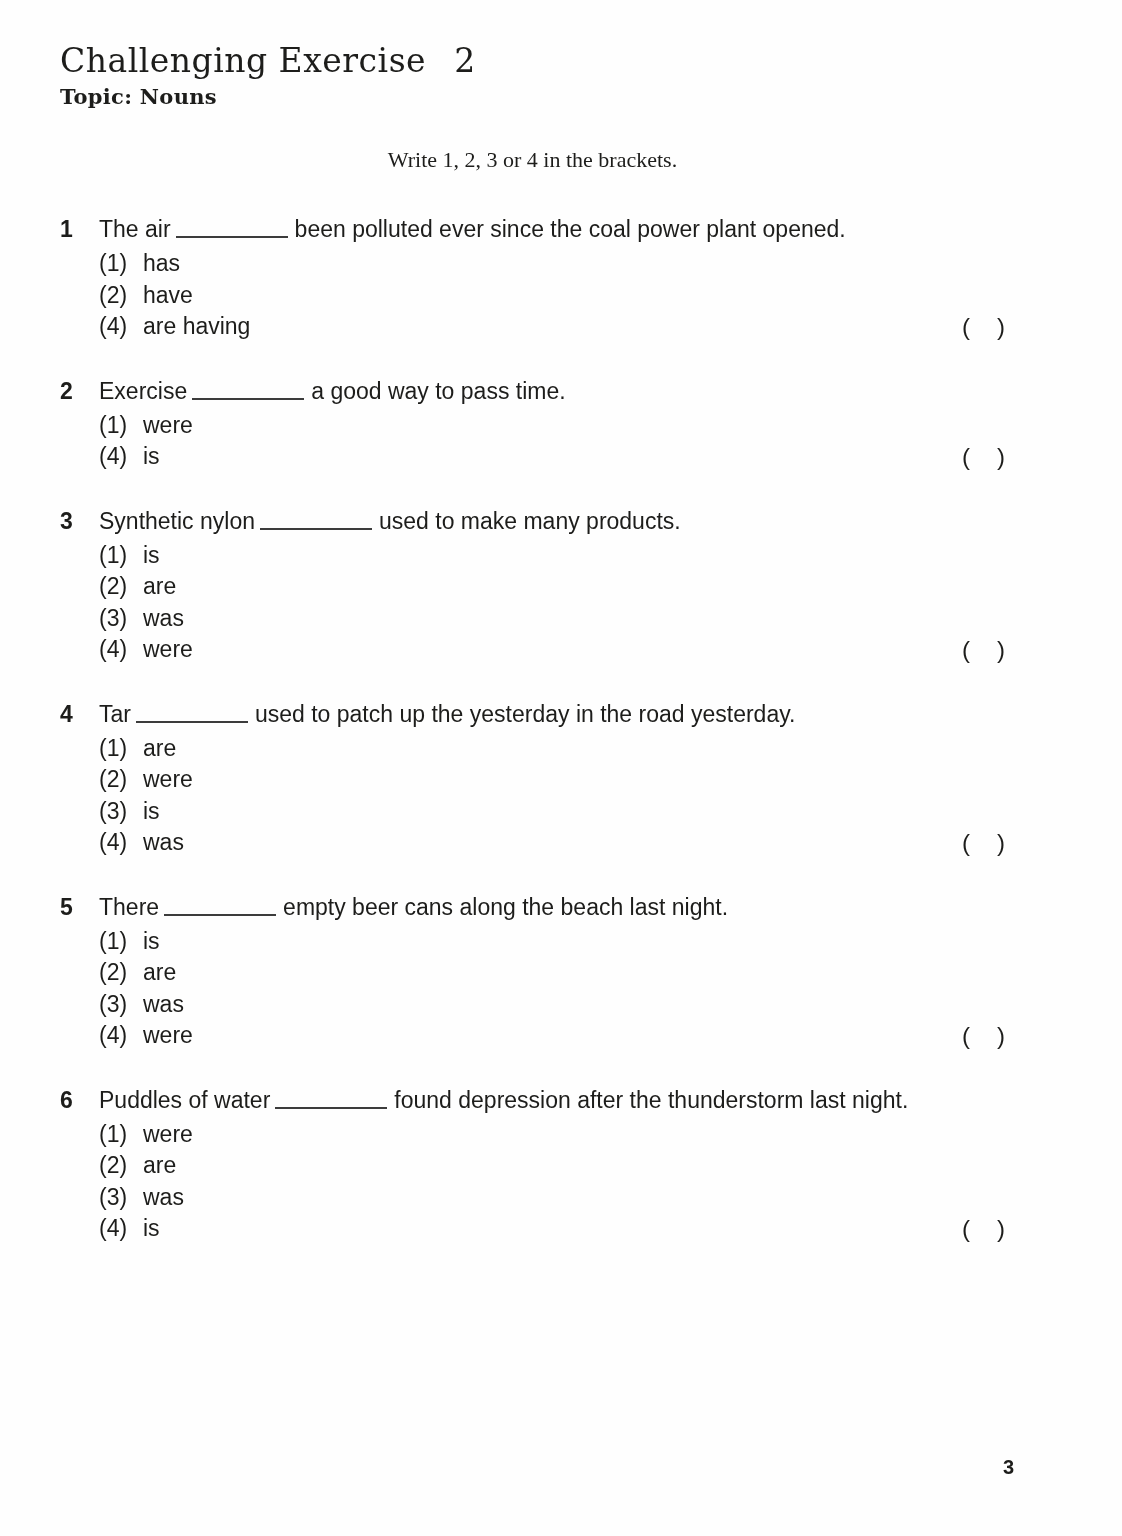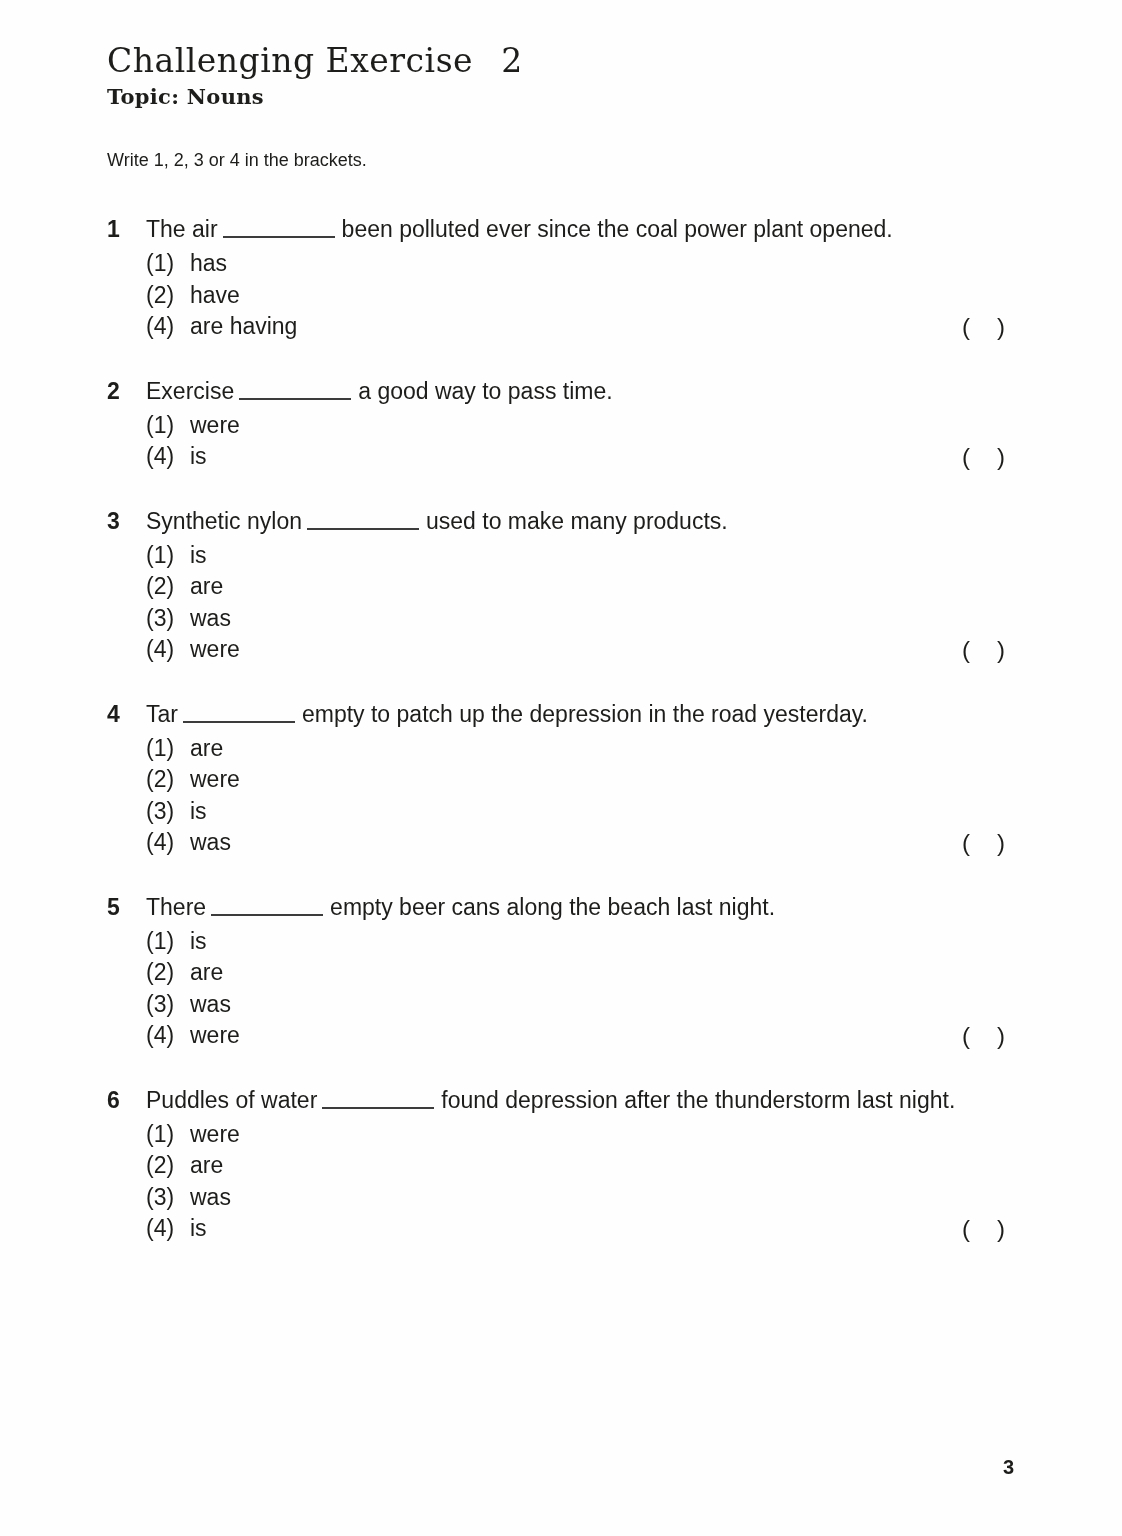--- a/index.html
+++ b/index.html
@@ -9,21 +9,21 @@
     height: 1536px;
     background: #ffffff;
     color: #1d1d1b;
     font-family: "Liberation Sans", sans-serif;
     -webkit-font-smoothing: antialiased;
   }
   .page {
     position: relative;
     width: 1122px;
     height: 1536px;
-    padding: 42px 117px 0 107px;
+    padding: 42px 117px 0 60px;
     background: #fefefe;
   }
   
   .page-title {
     font-family: "DejaVu Serif", serif;
     font-weight: 400;
     font-size: 33px;
     line-height: 38px;
     margin: 0;
     letter-spacing: 0.5px;
@@ -31,24 +31,25 @@
   .page-title .title-num { margin-left: 28px; }
   .topic-heading {
     font-family: "DejaVu Serif", serif;
     font-weight: 700;
     font-size: 21px;
     line-height: 32px;
     margin: 1px 0 0 0;
     letter-spacing: 0.3px;
   }
   .instruction {
-    font-family: Liberation Sans, sans-serif;
-    font-size: 18px;
+    font-family: Liberation Serif, serif;
+    font-size: 22px;
     line-height: 26px;
     margin: 34px 0 0 0;
+    text-align: center;
   }
   
   .questions { margin-top: 38px; }
   .question { position: relative; margin-bottom: 30px; }
   .stem {
     display: flex;
     font-size: 23px;
     line-height: 36px;
   }
   .qnum {
@@ -136,21 +137,21 @@
         <li class="option"><span class="opt-label">(1)</span><span class="opt-text">is</span></li>
         <li class="option"><span class="opt-label">(2)</span><span class="opt-text">are</span></li>
         <li class="option"><span class="opt-label">(3)</span><span class="opt-text">was</span></li>
         <li class="option"><span class="opt-label">(4)</span><span class="opt-text">were</span><span class="answer-bracket"><span>(</span><span class="bracket-gap"></span><span>)</span></span></li>
       </ol>
     </section>
 
     <section class="question">
       <div class="stem">
         <span class="qnum">4</span>
-        <p class="stem-text"><span>Tar</span><span class="blank"></span><span>empty to patch up the depression in the road yesterday.</span></p>
+        <p class="stem-text"><span>Tar</span><span class="blank"></span><span>used to patch up the yesterday in the road yesterday.</span></p>
       </div>
       <ol class="options">
         <li class="option"><span class="opt-label">(1)</span><span class="opt-text">are</span></li>
         <li class="option"><span class="opt-label">(2)</span><span class="opt-text">were</span></li>
         <li class="option"><span class="opt-label">(3)</span><span class="opt-text">is</span></li>
         <li class="option"><span class="opt-label">(4)</span><span class="opt-text">was</span><span class="answer-bracket"><span>(</span><span class="bracket-gap"></span><span>)</span></span></li>
       </ol>
     </section>
 
     <section class="question">

